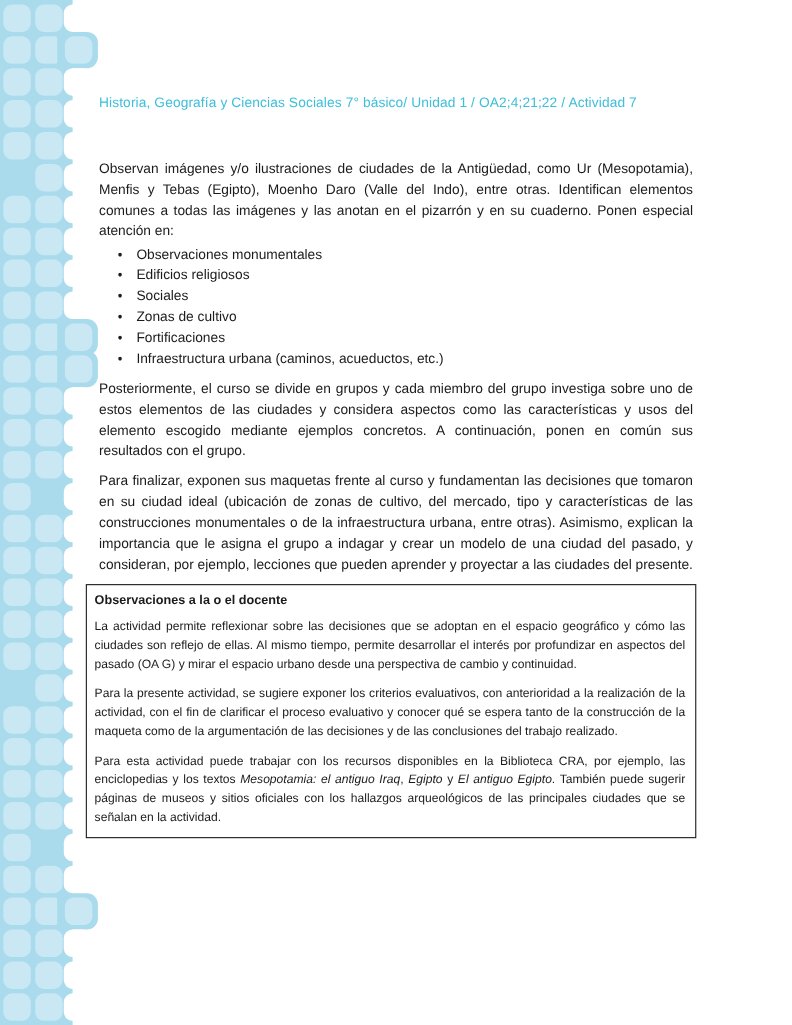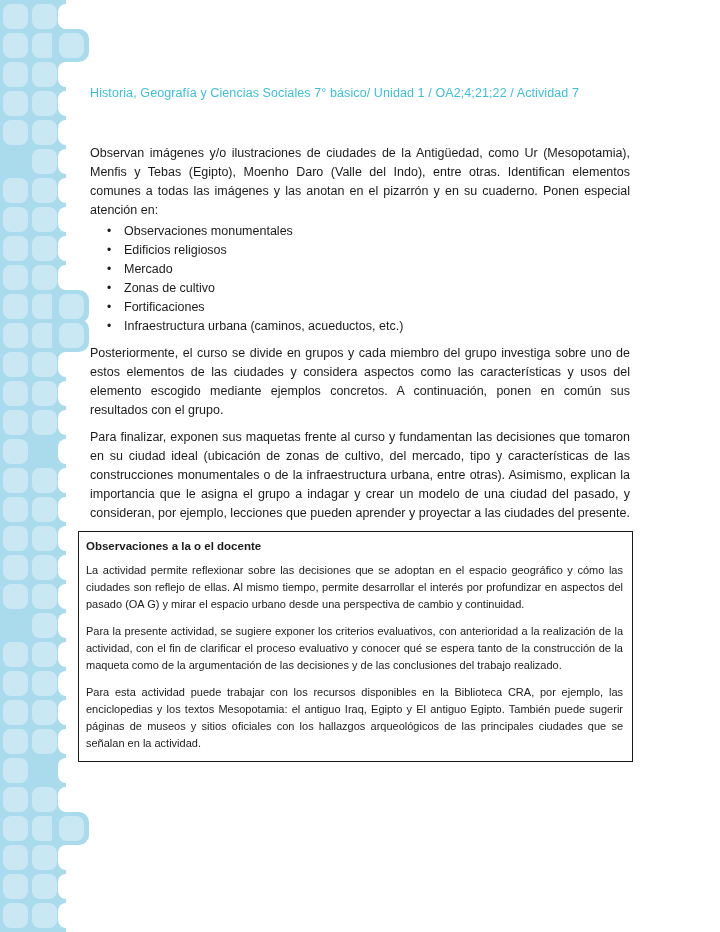--- a/index.html
+++ b/index.html
@@ -90,21 +90,21 @@
     line-height: 14px;
     margin: 0 0 9px 0;
   }
   .obs-par {
     margin: 0 0 10px 0;
     font-size: 11px;
     line-height: 17px;
     text-align: justify;
   }
   .obs-par:last-child { margin-bottom: 0; }
-  .italic-title { }
+  .italic-title { font-style: italic; }
 
   
   .doc-footer {
     position: absolute;
     top: 848px; left: 90px;
     width: 540px;
     text-align: right;
     white-space: nowrap;
   }
   .footer-subject {
@@ -238,21 +238,21 @@
       <li>
         <span class="bullet-dot">•</span>
         <span>Observaciones monumentales</span>
       </li>
       <li>
         <span class="bullet-dot">•</span>
         <span>Edificios religiosos</span>
       </li>
       <li>
         <span class="bullet-dot">•</span>
-        <span>Mercado</span>
+        <span>Sociales</span>
       </li>
       <li>
         <span class="bullet-dot">•</span>
         <span>Zonas de cultivo</span>
       </li>
       <li>
         <span class="bullet-dot">•</span>
         <span>Fortificaciones</span>
       </li>
       <li>

